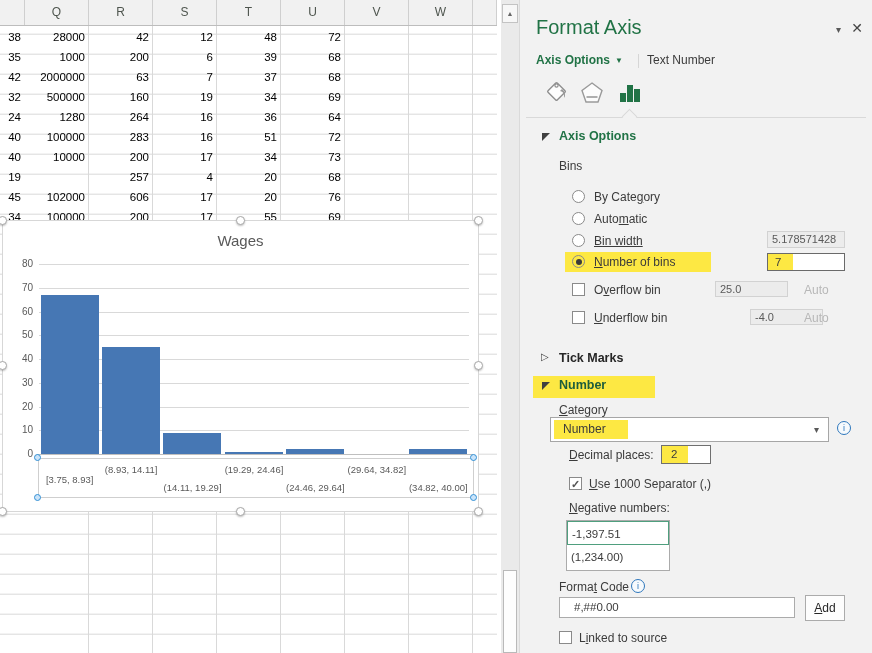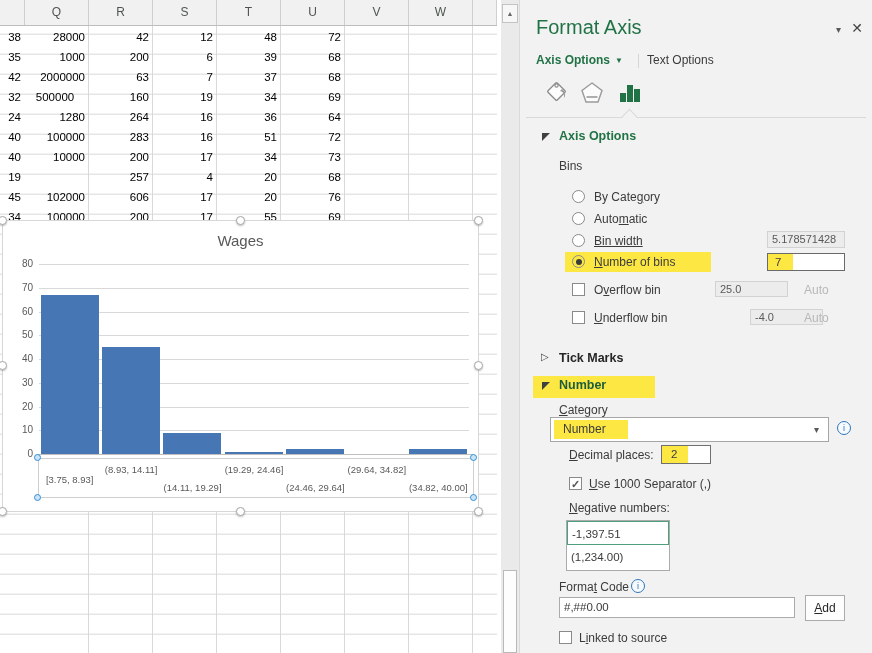--- a/index.html
+++ b/index.html
@@ -79,21 +79,21 @@
     border:1px solid #a6a6a6; line-height:23px; }
   #dropdown .arr { position:absolute; right:9px; top:0; color:#595959; font-size:10px; }
   .info { width:14px; height:14px; border-radius:50%; border:1px solid #2e77bc; color:#2e77bc;
     font-size:9px; text-align:center; line-height:13px; background:#f6fafd; }
   #dec-field { left:141px; top:445px; width:50px; height:19px; background:#fff;
     border:1px solid #6f6f6f; font-size:11.5px; line-height:17px; }
   #neg-list { left:46px; top:520px; width:104px; height:51px; background:#fff; border:1px solid #ababab; }
   .neg-item { position:relative; height:24px; line-height:24px; padding-left:4px; font-size:11.5px; color:#3b3b3b; }
   #neg-sel { border:1px solid #4f9f7e; }
   #fmt-input { left:39px; top:597px; width:236px; height:21px; background:#fff;
-    border:1px solid #ababab; font-size:11.5px; line-height:19px; padding-left:4px; }
+    border:1px solid #ababab; font-size:11.5px; line-height:19px; padding-left:14px; }
   #add-btn { left:285px; top:595px; width:40px; height:26px; background:#fdfdfd;
     border:1px solid #ababab; text-align:center; line-height:24px; color:#262626; }
   u { text-decoration:underline; }
 </style>
 </head>
 <body>
 
 <div id="stage">
 
   <div id="sheet">
@@ -122,21 +122,21 @@
         <div class="cell" style="left: 153px; width: 64px; top: 47px;">6</div>
         <div class="cell" style="left: 217px; width: 64px; top: 47px;">39</div>
         <div class="cell" style="left: 281px; width: 64px; top: 47px;">68</div>
         <div class="cell" style="left: 0px; width: 25px; top: 67px;">42</div>
         <div class="cell" style="left: 25px; width: 64px; top: 67px;">2000000</div>
         <div class="cell" style="left: 89px; width: 64px; top: 67px;">63</div>
         <div class="cell" style="left: 153px; width: 64px; top: 67px;">7</div>
         <div class="cell" style="left: 217px; width: 64px; top: 67px;">37</div>
         <div class="cell" style="left: 281px; width: 64px; top: 67px;">68</div>
         <div class="cell" style="left: 0px; width: 25px; top: 87px;">32</div>
-        <div class="cell" style="left: 25px; width: 64px; top: 87px; text-align: center;">500000</div>
+        <div class="cell" style="left: 25px; width: 64px; top: 87px;">500000</div>
         <div class="cell" style="left: 89px; width: 64px; top: 87px;">160</div>
         <div class="cell" style="left: 153px; width: 64px; top: 87px;">19</div>
         <div class="cell" style="left: 217px; width: 64px; top: 87px;">34</div>
         <div class="cell" style="left: 281px; width: 64px; top: 87px;">69</div>
         <div class="cell" style="left: 0px; width: 25px; top: 107px;">24</div>
         <div class="cell" style="left: 25px; width: 64px; top: 107px;">1280</div>
         <div class="cell" style="left: 89px; width: 64px; top: 107px;">264</div>
         <div class="cell" style="left: 153px; width: 64px; top: 107px;">16</div>
         <div class="cell" style="left: 217px; width: 64px; top: 107px;">36</div>
         <div class="cell" style="left: 281px; width: 64px; top: 107px;">64</div>
@@ -229,21 +229,21 @@
     <div id="vscroll-thumb"></div>
   </div>
 
   <div id="pane">
     <div class="abs" id="pane-title">Format Axis</div>
     <div class="abs" id="pane-menu-arrow">▾</div>
     <div class="abs" id="pane-close">✕</div>
 
     <div class="abs" id="tab-axis"><span>Axis Options</span><span class="arr">▼</span></div>
     <div class="abs" id="tab-divider"></div>
-    <div class="abs" id="tab-text">Text Options</div>
+    <div class="abs" id="tab-text">Text Number</div>
 
     <div class="abs icon-slot" style="left:26px;">
       <svg width="26" height="26" viewBox="0 0 26 26">
         <rect x="4" y="5" width="13" height="13" rx="1" transform="rotate(-45 10.5 11.5)" fill="#fdfdfd" stroke="#8f8f8f" stroke-width="1.4"></rect>
         <circle cx="10.5" cy="5.5" r="1.6" fill="none" stroke="#8f8f8f" stroke-width="1.2"></circle>
         <path d="M16 9 q5 4 2 9 q1 -6 -4 -7 z" fill="#9a9a9a"></path>
       </svg>
     </div>
     <div class="abs icon-slot" style="left:59px;">
       <svg width="26" height="26" viewBox="0 0 26 26">

